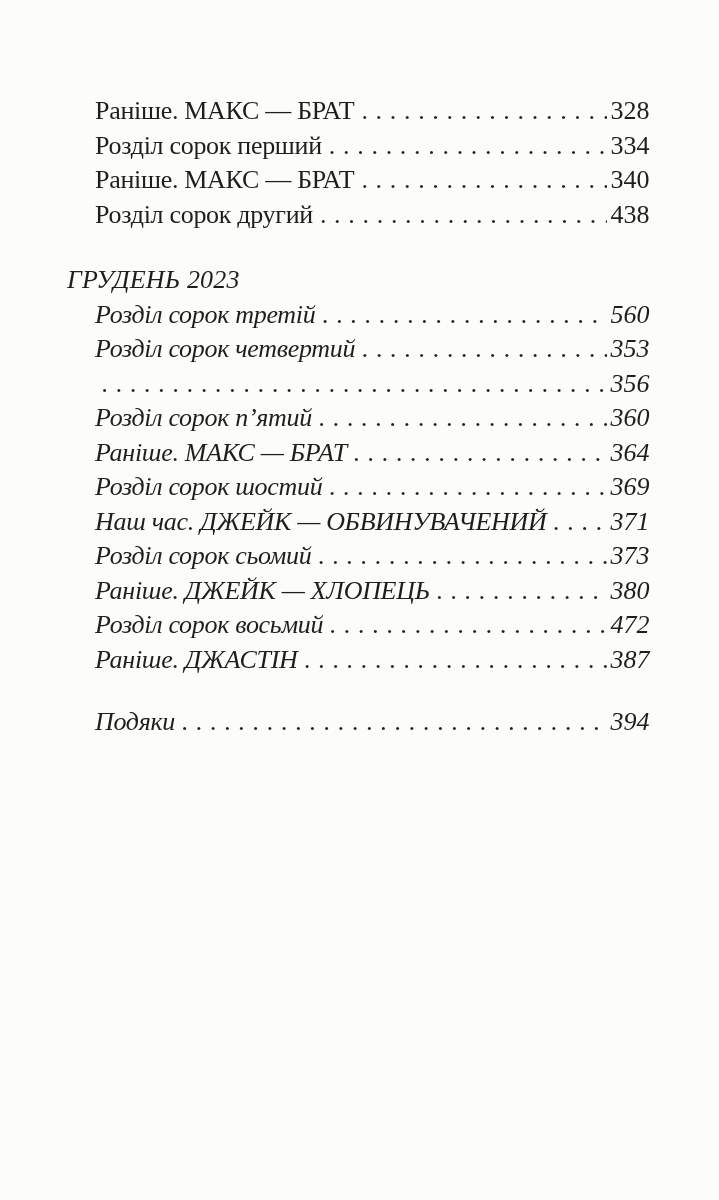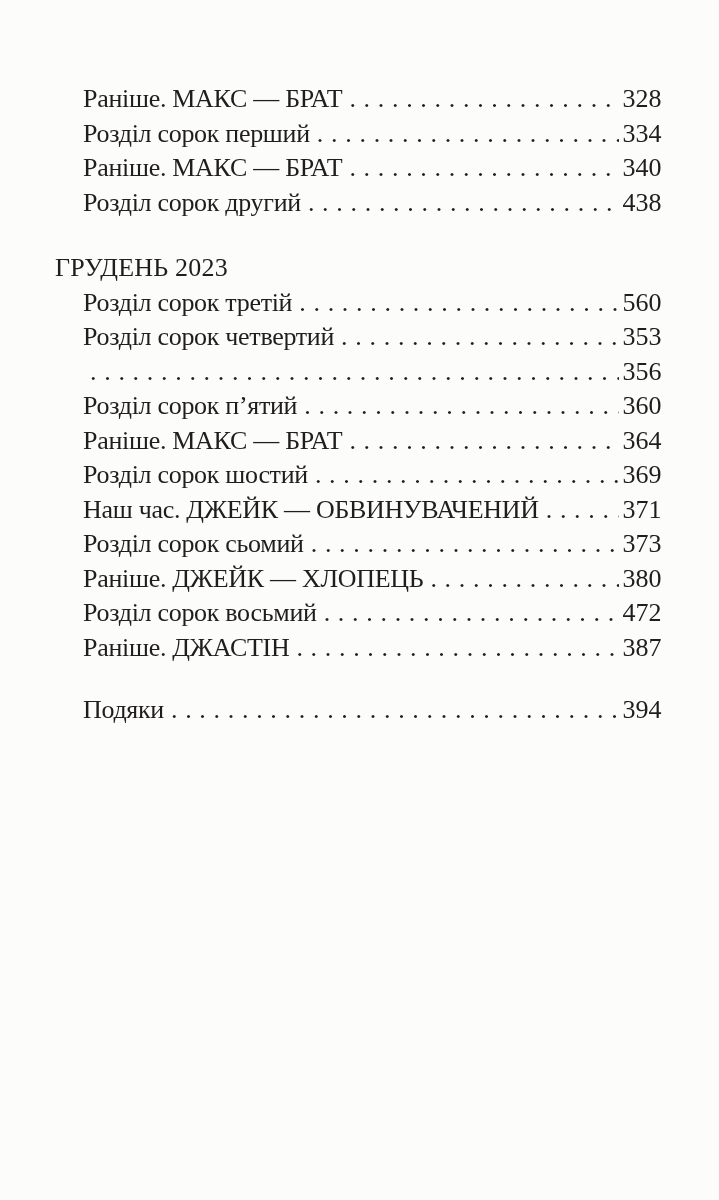--- a/index.html
+++ b/index.html
@@ -15,24 +15,25 @@
     font-family: "Liberation Serif", "DejaVu Serif", serif;
   }
   .page {
     box-sizing: border-box;
     width: 719px;
     height: 1200px;
     padding: 82px 56px 0 55px;
     position: relative;
   }
   .toc-section {
-    margin: 0;
+    margin: 12px;
   }
   .toc-section + .toc-section {
     margin-top: 31px;
+    font-style: italic;
   }
   .toc-section:last-child {
     margin-top: 28px;
   }
   .section-header {
     font-size: 26px;
     line-height: 34.5px;
     letter-spacing: 0.2px;
     white-space: nowrap;
   }

